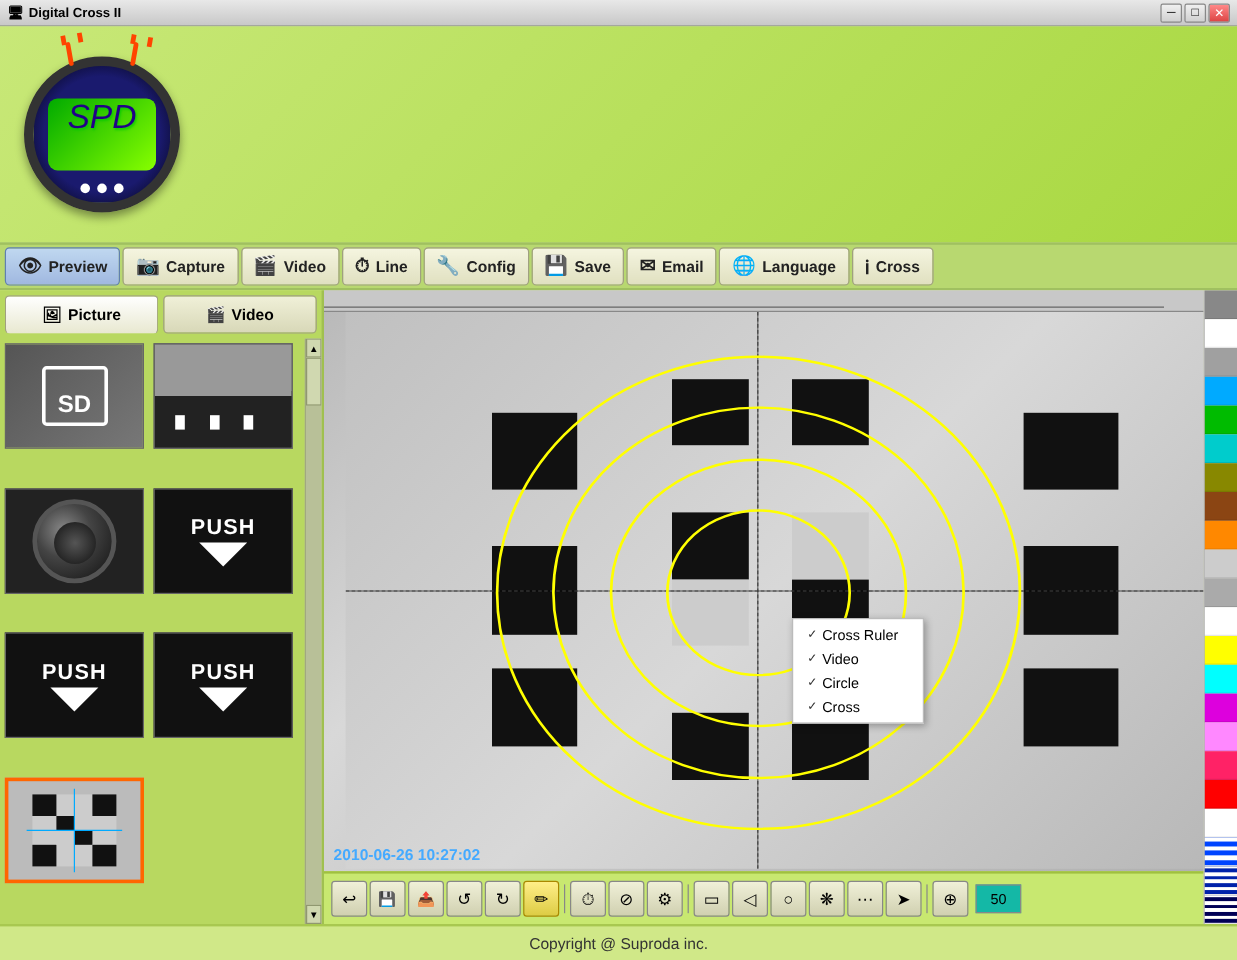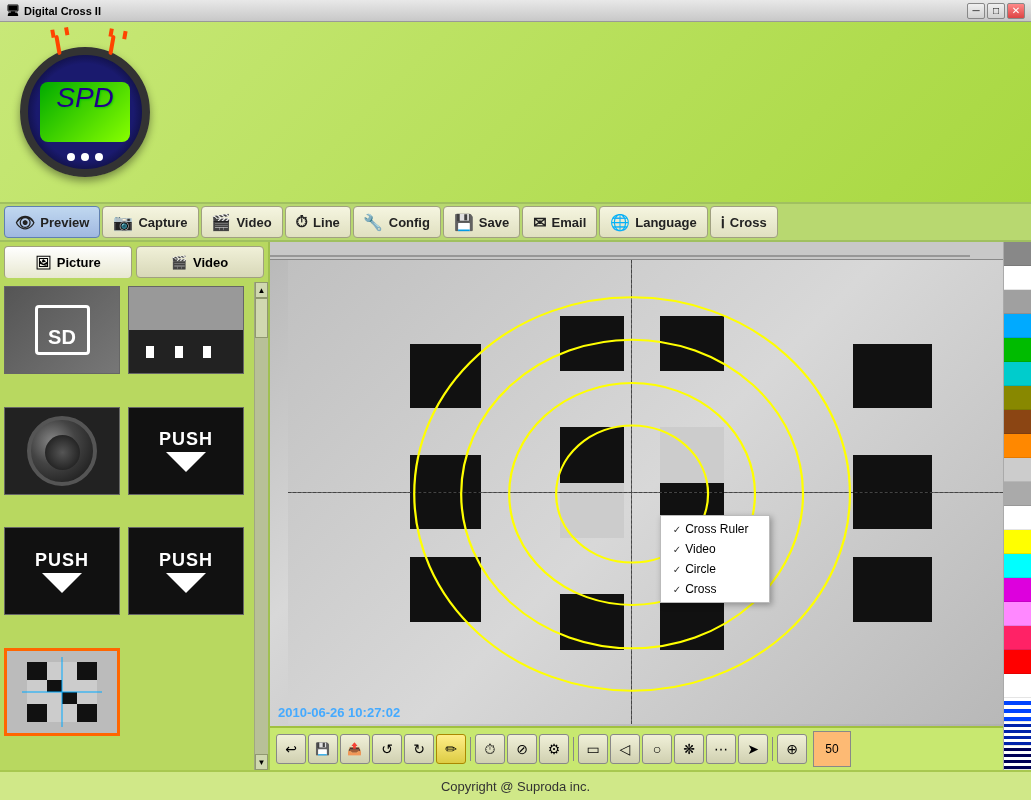--- a/index.html
+++ b/index.html
@@ -582,21 +582,21 @@
           <span>⋯</span>
         </div>
         <div class="tool-btn">
           <span>➤</span>
         </div>
         <div class="tool-sep"></div>
         <div class="tool-btn">
           <span>⊕</span>
         </div>
         <div style="display:flex;align-items:center;gap:3px;margin-left:4px;">
-          <input type="text" class="measure-input" style="width: 38px; height: 36px; border: 1px solid rgb(136, 136, 136); text-align: center; font-size: 12px; background: #fdba74;" value="50">
+          <input type="text" class="measure-input" style="width: 38px; height: 24px; border: 1px solid rgb(136, 136, 136); text-align: center; font-size: 12px; background: #14b8a6;" value="50">
         </div>
       </div>
     </div>
   </div>
 
   <div class="color-palette" style="width:28px;background:#e0e0d8;border-left:1px solid #aaa;display:flex;flex-direction:column;">
     <div style="flex:1;background:#888888;border-bottom:1px solid rgba(0,0,0,0.1);cursor:pointer;"></div>
     <div style="flex:1;background:#ffffff;border-bottom:1px solid rgba(0,0,0,0.1);cursor:pointer;"></div>
     <div style="flex:1;background:#a0a0a0;border-bottom:1px solid rgba(0,0,0,0.1);cursor:pointer;"></div>
     <div style="flex:1;background:#00aaff;border-bottom:1px solid rgba(0,0,0,0.1);cursor:pointer;"></div>

